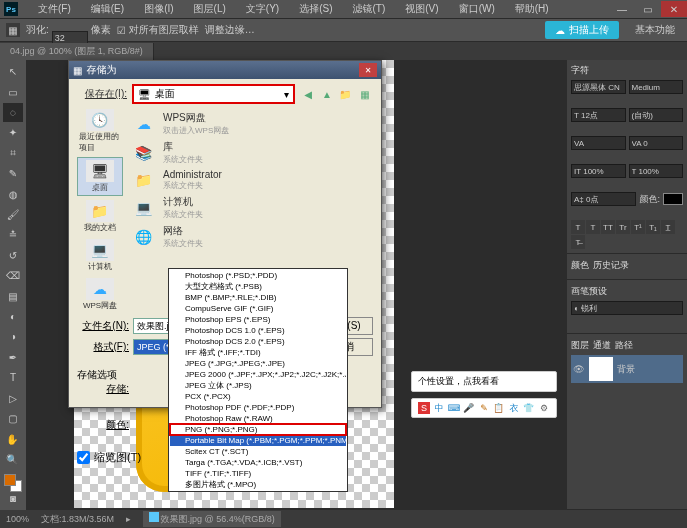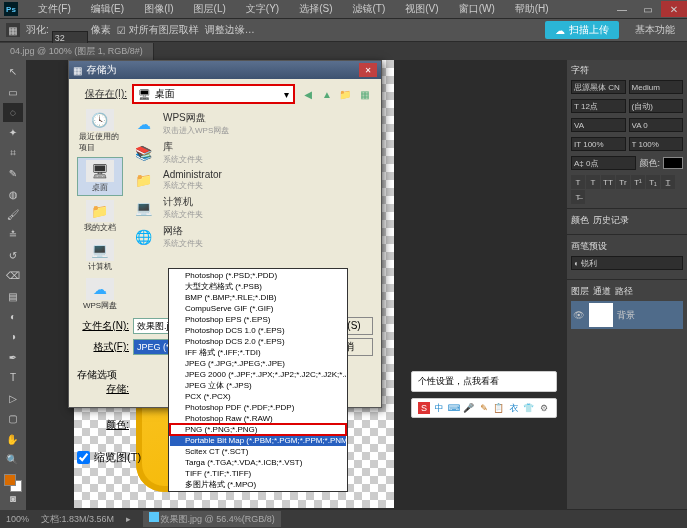--- a/index.html
+++ b/index.html
@@ -42,21 +42,21 @@
   background-size: 16px 16px; background-position: 0 0,0 8px,8px -8px,-8px 0; background-color: #fff; }
 .phone { position: absolute; left: 110px; top: 72px; width: 206px; height: 360px; background: linear-gradient(160deg,#ffd34d,#f5b700); border-radius: 28px; box-shadow: inset 0 0 0 6px #e5a800; }
 .phone .apple { position: absolute; left: 50%; top: 120px; transform: translateX(-50%); color: #fff; font-size: 26px; }
 .phone .label { position: absolute; left: 50%; top: 280px; transform: translateX(-50%); color: #fff; font-size: 14px; }
 
 
 .panels { width: 120px; background: #424242; display: flex; flex-direction: column; gap: 1px; color: #ccc; }
 .panel { background: #424242; padding: 4px; font-size: 9px; border-bottom: 1px solid #2a2a2a; }
 .p-tabs { display: flex; gap: 4px; margin-bottom: 3px; }
 .p-tab { font-size: 9px; color: #ddd; }
-.p-row { display: flex; align-items: center; gap: 3px; margin-bottom: 5px; }
+.p-row { display: flex; align-items: center; gap: 3px; margin-bottom: 14px; }
 .p-inp { background: #2f2f2f; border: 1px solid #1a1a1a; color: #ccc; height: 14px; font-size: 8px; padding: 0 2px; flex: 1; min-width: 0; }
 .p-btns { display: flex; gap: 1px; flex-wrap: wrap; }
 .p-btn { width: 14px; height: 14px; background: #3a3a3a; display: flex; align-items: center; justify-content: center; font-size: 8px; }
 .layers { background: #424242; flex: 1; }
 .layer-row { display: flex; align-items: center; background: #4f6b8a; padding: 2px; gap: 4px; }
 .thumb { width: 24px; height: 24px; background: #fff; }
 .eye { width: 12px; }
 
 
 .float { position: absolute; right: 130px; bottom: 110px; display: flex; flex-direction: column; gap: 6px; }

